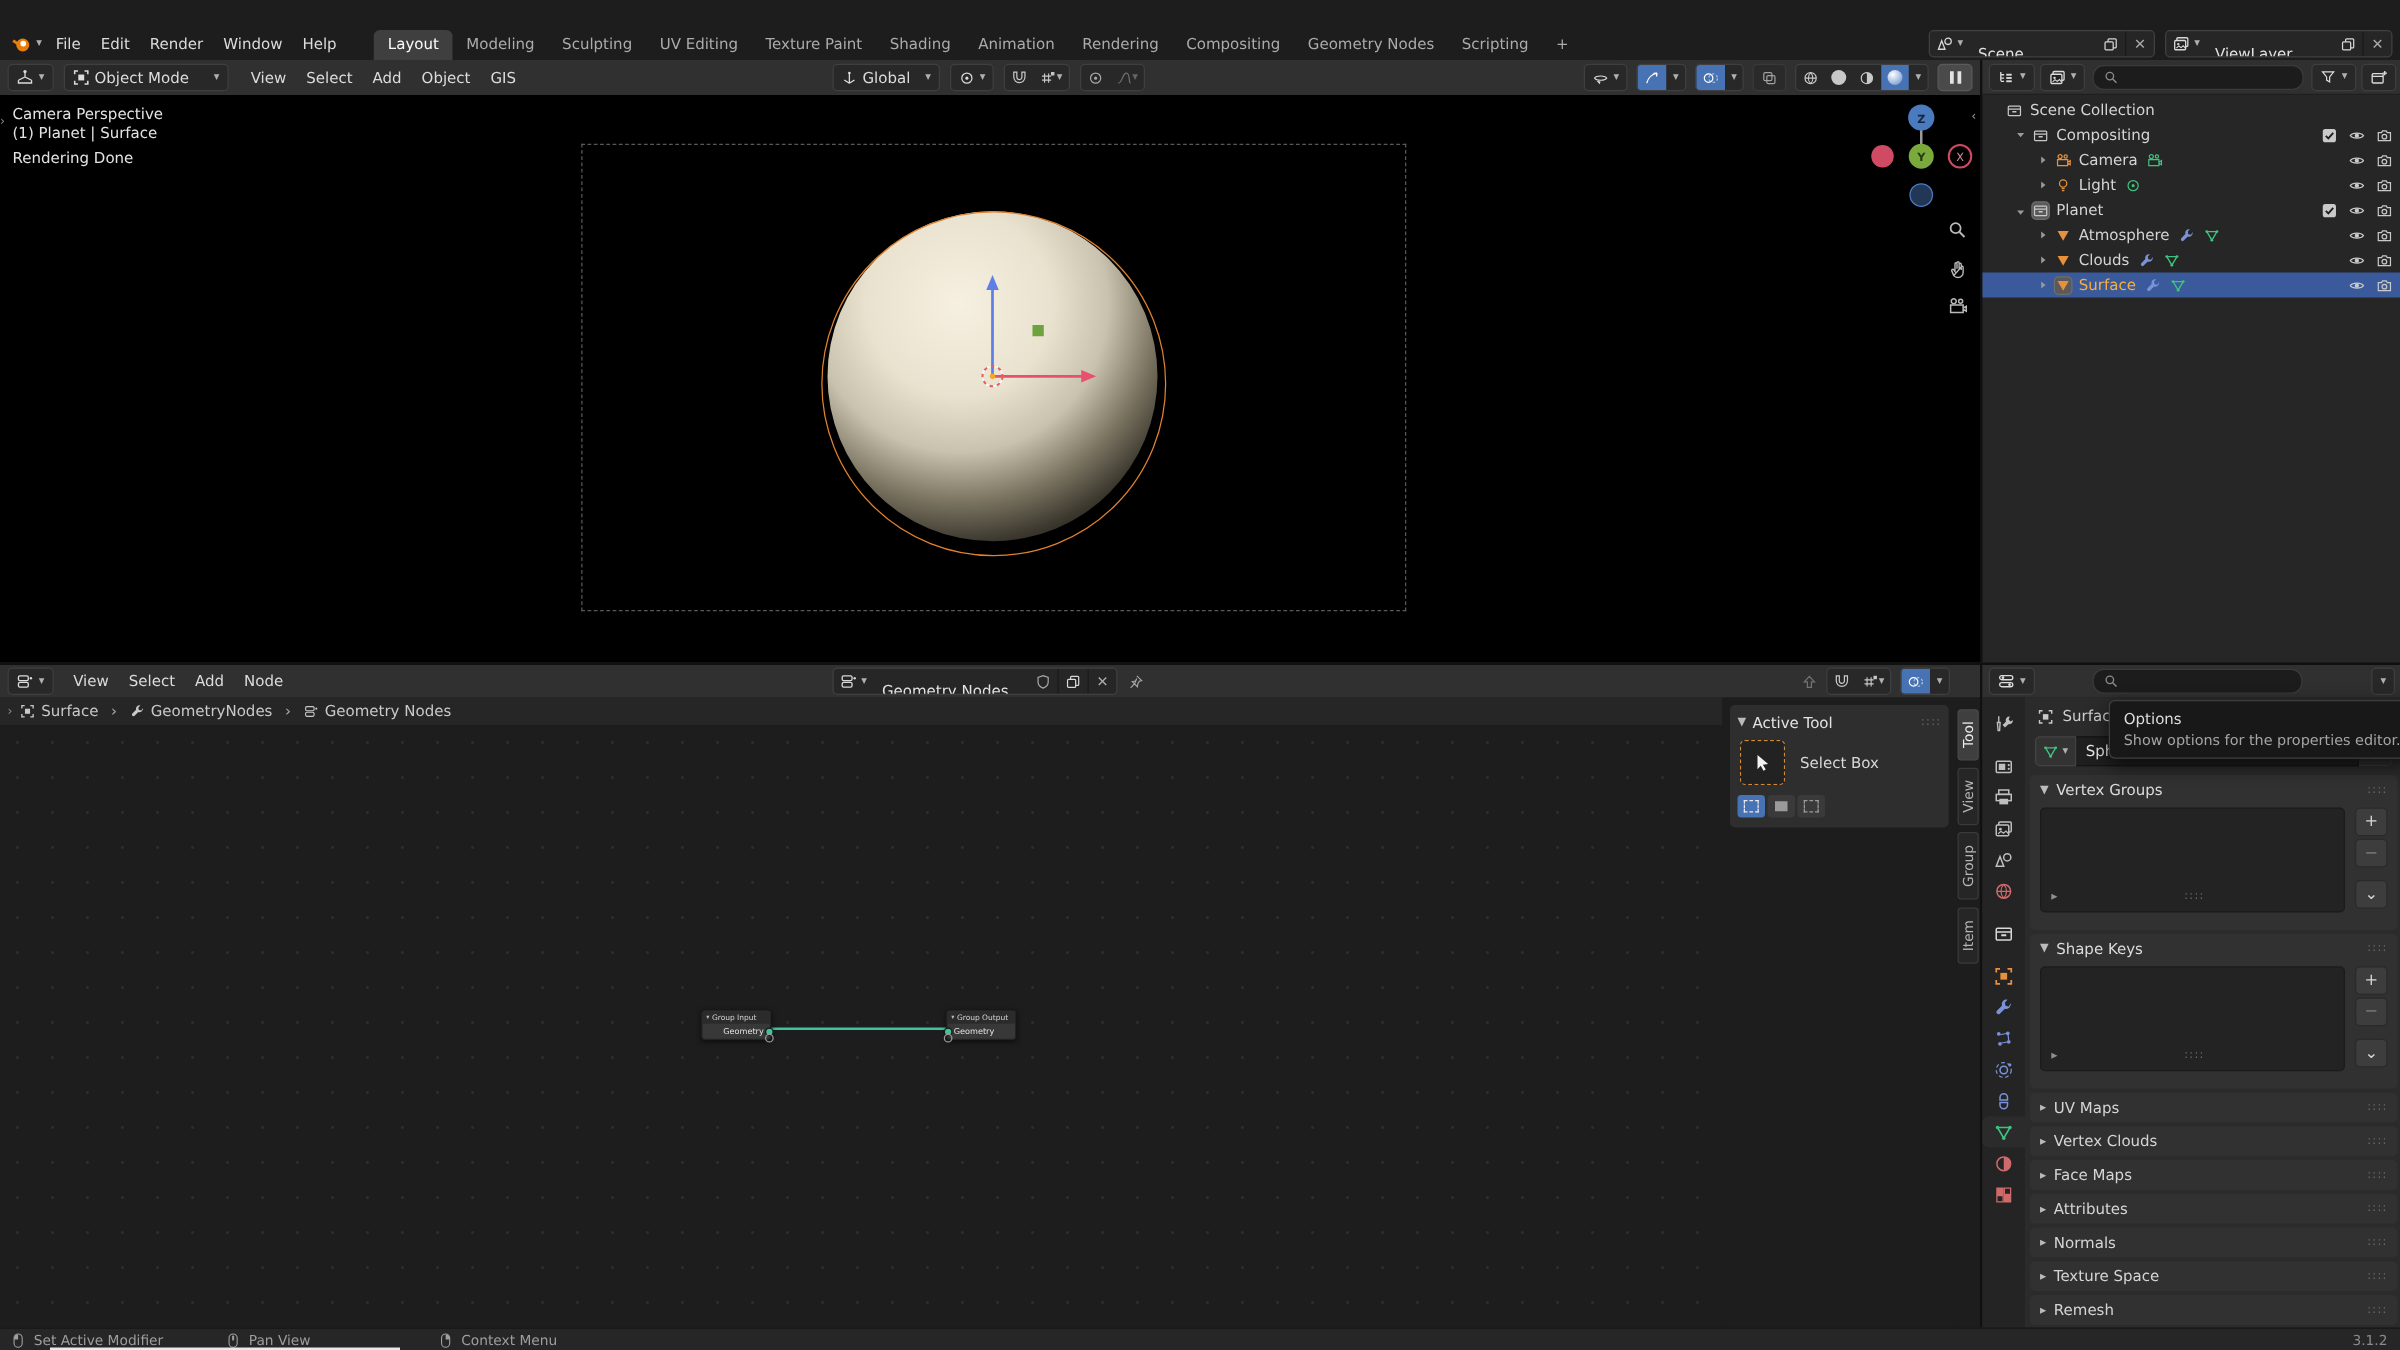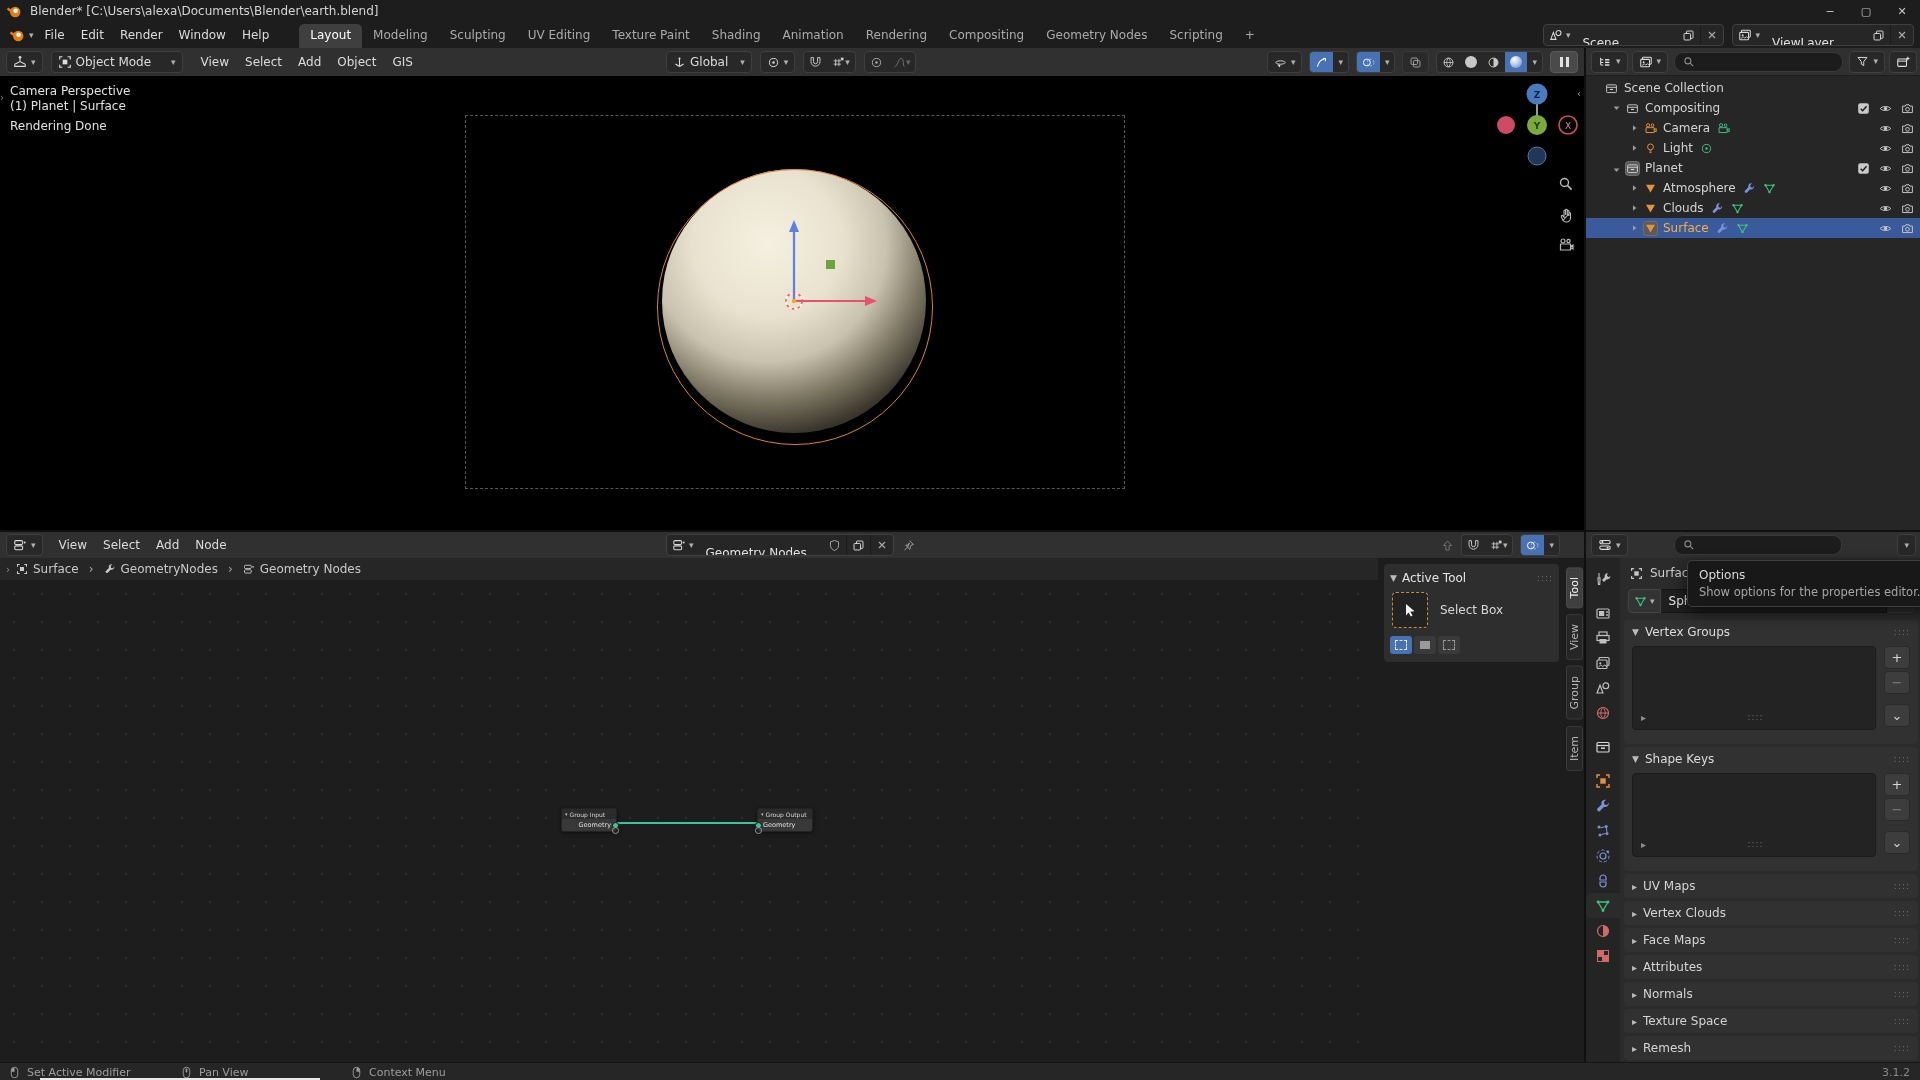--- a/index.html
+++ b/index.html
@@ -116,33 +116,20 @@
   .progress{position:absolute;left:40px;bottom:0;width:280px;height:3px;background:#e9e9e9;}
   .pausebtn{display:inline-flex;gap:3px;align-items:center;justify-content:center;width:26px;height:20px;background:#4a4a4a;border:1px solid #5a5a5a;border-radius:4px;}
   .pausebtn i{display:block;width:3px;height:10px;background:#e2e2e2;}
   .menurow{display:flex;align-items:center;}
 </style>
 </head>
 <body>
 
 <div id="app">
 
-  <div class="abs titlebar">
-    <span class="ic ic16" style="margin-left:6px"><svg viewBox="0 0 16 16">
-          <path d="M1.5 5.5 7 9.2" stroke="#e87d0d" stroke-width="2.4"></path>
-          <circle cx="9.2" cy="9" r="5.2" fill="#e87d0d"></circle>
-          <circle cx="9.6" cy="7.8" r="2.3" fill="#fff"></circle>
-        </svg></span>
-    <span class="tb-title">Blender* [C:\Users\alexa\Documents\Blender\earth.blend]</span>
-    <div class="wctls">
-      <span class="wctl">─</span>
-      <span class="wctl">▢</span>
-      <span class="wctl">✕</span>
-    </div>
-  </div>
 
   <div class="abs topbar">
     <span class="wbtn" style="margin-left:6px;background:transparent;border:none;padding:0 3px">
       <span class="ic ic16"><svg viewBox="0 0 16 16">
             <path d="M1.5 5.5 7 9.2" stroke="#e87d0d" stroke-width="2.4"></path>
             <circle cx="9.2" cy="9" r="5.2" fill="#e87d0d"></circle>
             <circle cx="9.6" cy="7.8" r="2.3" fill="#fff"></circle>
           </svg></span>
         <span class="car">▾</span>
     </span>

